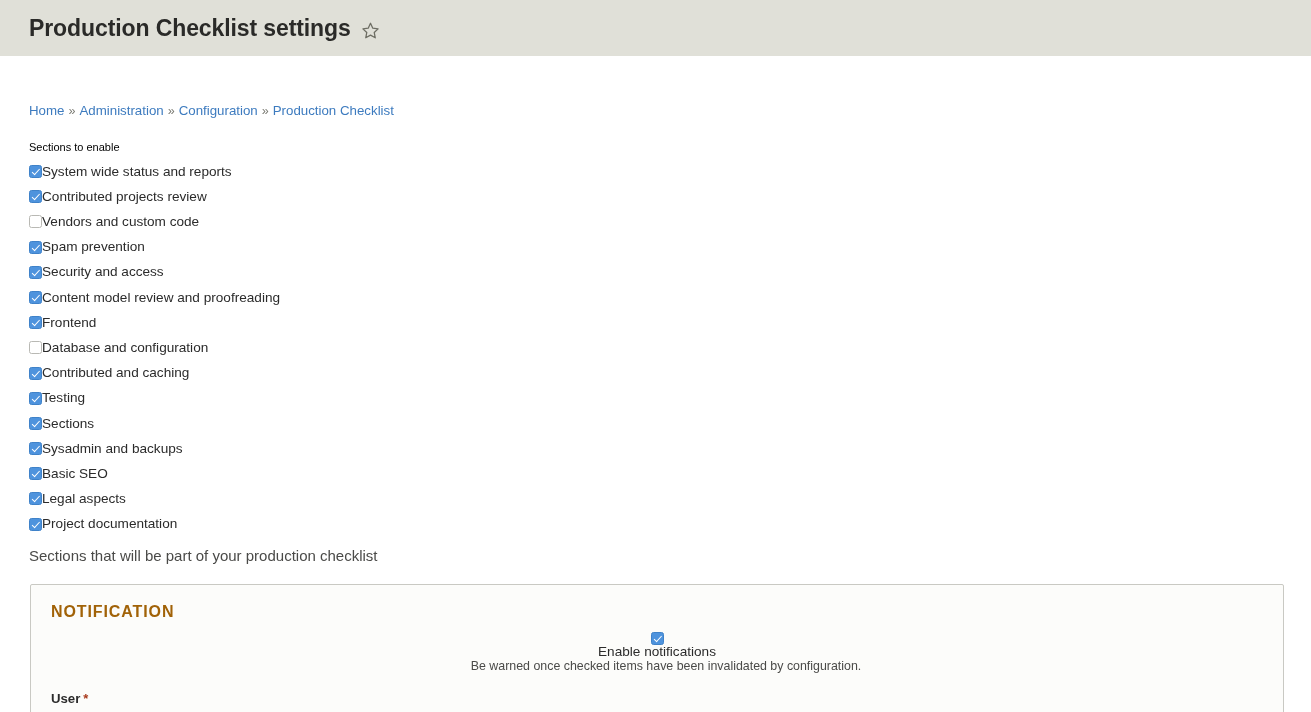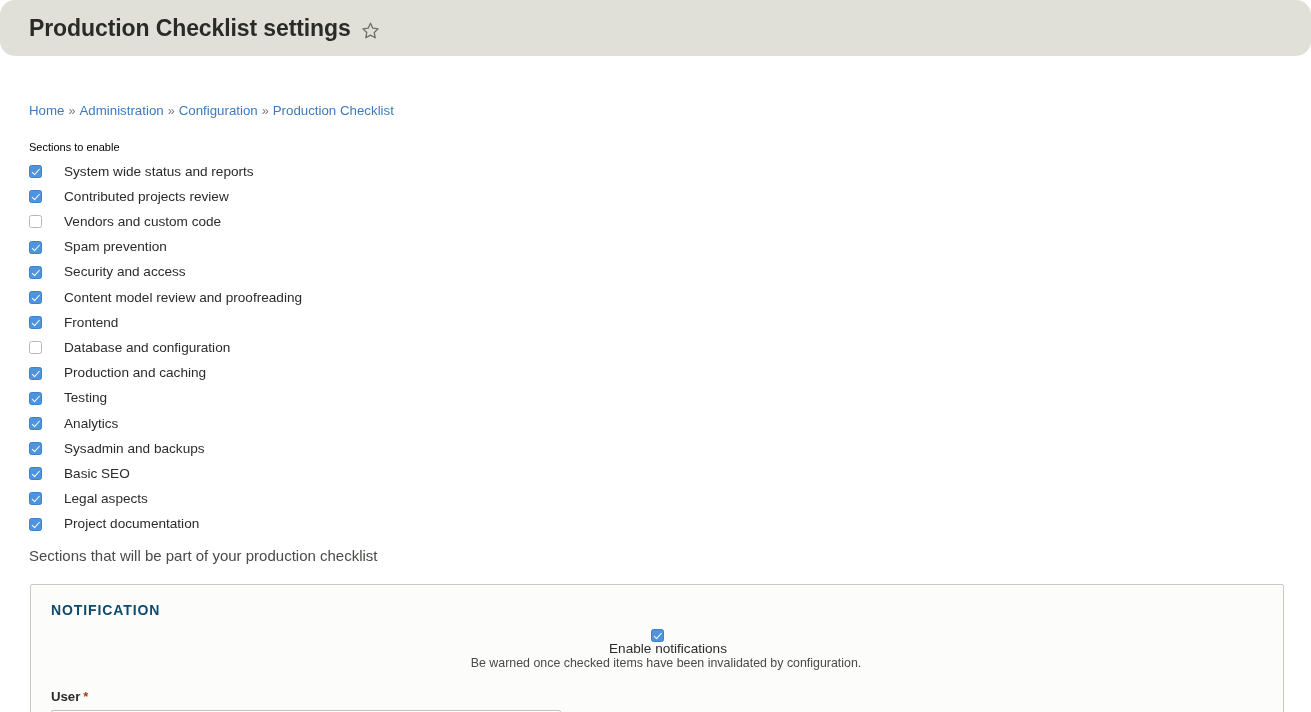--- a/index.html
+++ b/index.html
@@ -17,21 +17,20 @@
   }
 
   
   .page-header {
     background: #e0e0d8;
     height: 56px;
     box-sizing: border-box;
     padding: 0 0 0 29px;
     display: flex;
     align-items: center;
-    border-radius: 15px;
   }
   .page-title {
     font-size: 23px;
     font-weight: bold;
     color: #2a2a28;
     letter-spacing: -0.1px;
     line-height: 1;
     margin: 0;
     display: inline-block;
   }
@@ -82,21 +81,21 @@
   }
   .checkbox-row {
     display: flex;
     align-items: center;
     height: 25.2px;
     line-height: 25.2px;
   }
   .checkbox-row .cb-label {
     font-size: 13.6px;
     color: #2b2b2b;
-    margin-left: 22px;
+    margin-left: 0;
     line-height: 1;
     cursor: pointer;
     white-space: nowrap;
   }
 
   
   .cbox {
     width: 13px;
     height: 13px;
     box-sizing: border-box;
@@ -134,23 +133,23 @@
   .fieldset {
     margin: 18px 29px 0 1px;
     border: 1px solid #c9c9c3;
     border-radius: 2px;
     background: #fcfcfa;
     box-sizing: border-box;
     width: 1254px;
     padding: 17px 20px 20px 20px;
   }
   .fieldset-legend {
-    font-size: 14px;
+    font-size: 16px;
     font-weight: bold;
-    color: #0c4a6e;
+    color: #a16207;
     letter-spacing: 0.9px;
     text-transform: uppercase;
     margin: 0 0 10px 0;
     line-height: 1.2;
   }
   .fieldset .checkbox-row { height: 22px; line-height: 22px; flex-direction: column; }
 
   .sub-description {
     font-size: 12.4px;
     color: #4a4a48;
@@ -260,29 +259,29 @@
       <li class="checkbox-row">
         <span class="cbox checked"></span>
         <span class="cb-label">Frontend</span>
       </li>
       <li class="checkbox-row">
         <span class="cbox"></span>
         <span class="cb-label">Database and configuration</span>
       </li>
       <li class="checkbox-row">
         <span class="cbox checked"></span>
-        <span class="cb-label">Production and caching</span>
+        <span class="cb-label">Contributed and caching</span>
       </li>
       <li class="checkbox-row">
         <span class="cbox checked"></span>
         <span class="cb-label">Testing</span>
       </li>
       <li class="checkbox-row">
         <span class="cbox checked"></span>
-        <span class="cb-label">Analytics</span>
+        <span class="cb-label">Sections</span>
       </li>
       <li class="checkbox-row">
         <span class="cbox checked"></span>
         <span class="cb-label">Sysadmin and backups</span>
       </li>
       <li class="checkbox-row">
         <span class="cbox checked"></span>
         <span class="cb-label">Basic SEO</span>
       </li>
       <li class="checkbox-row">

